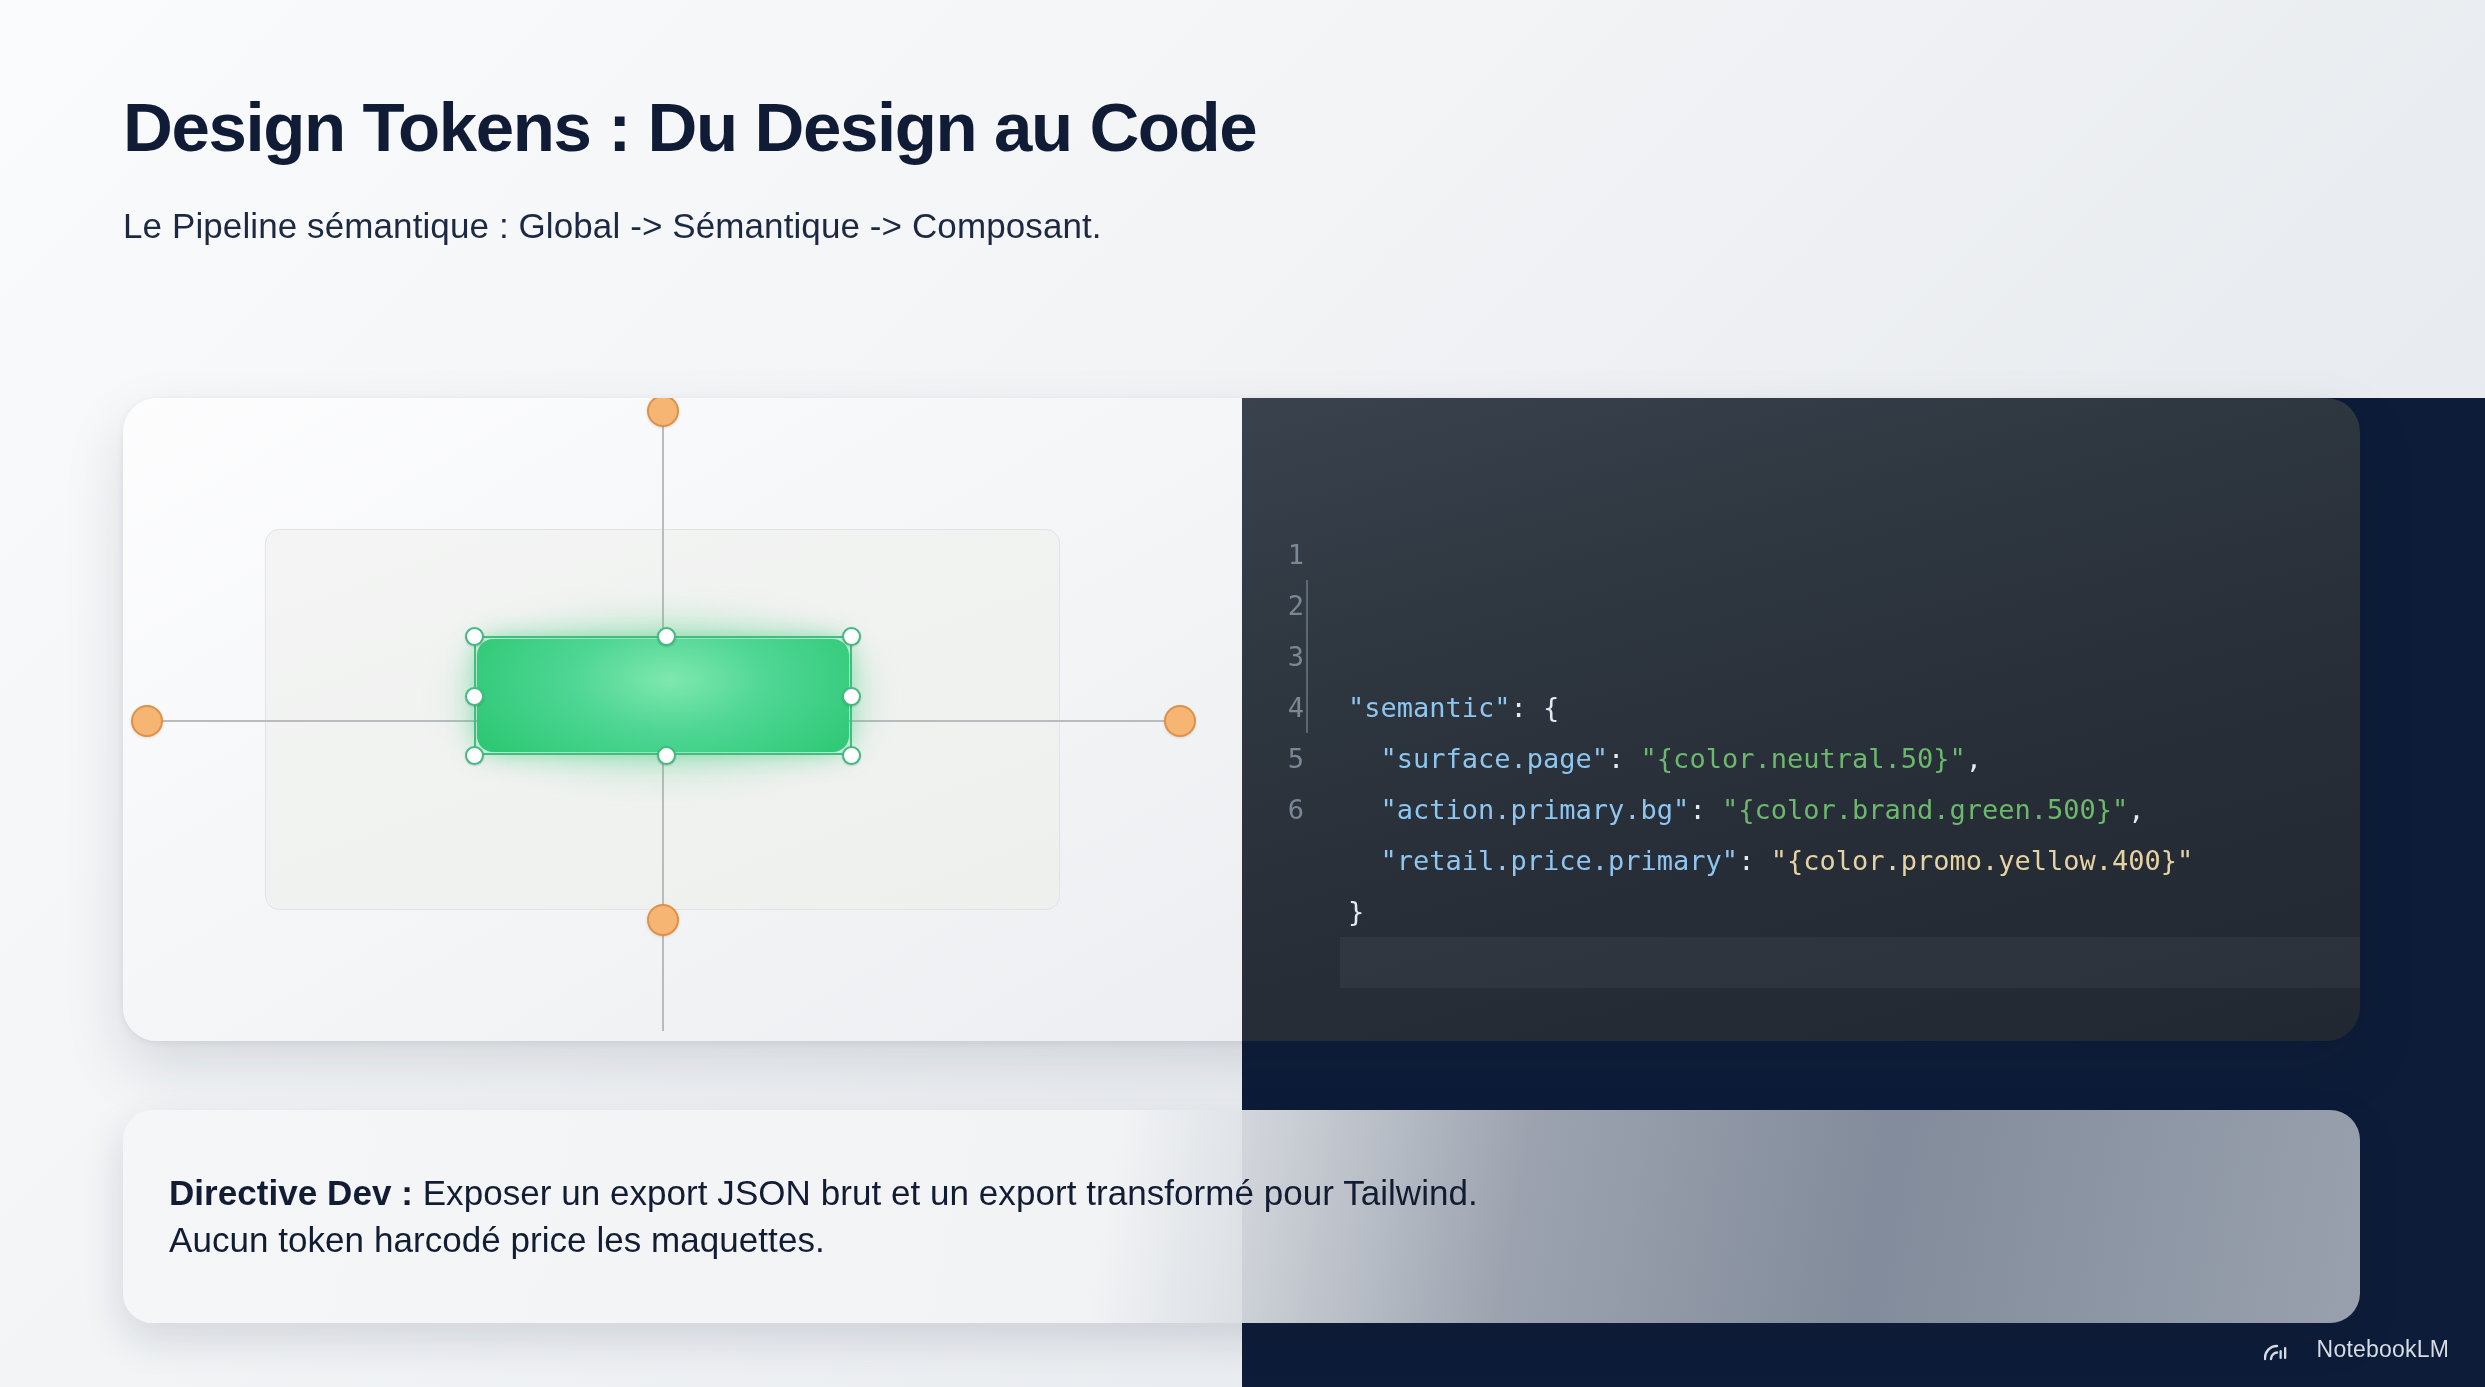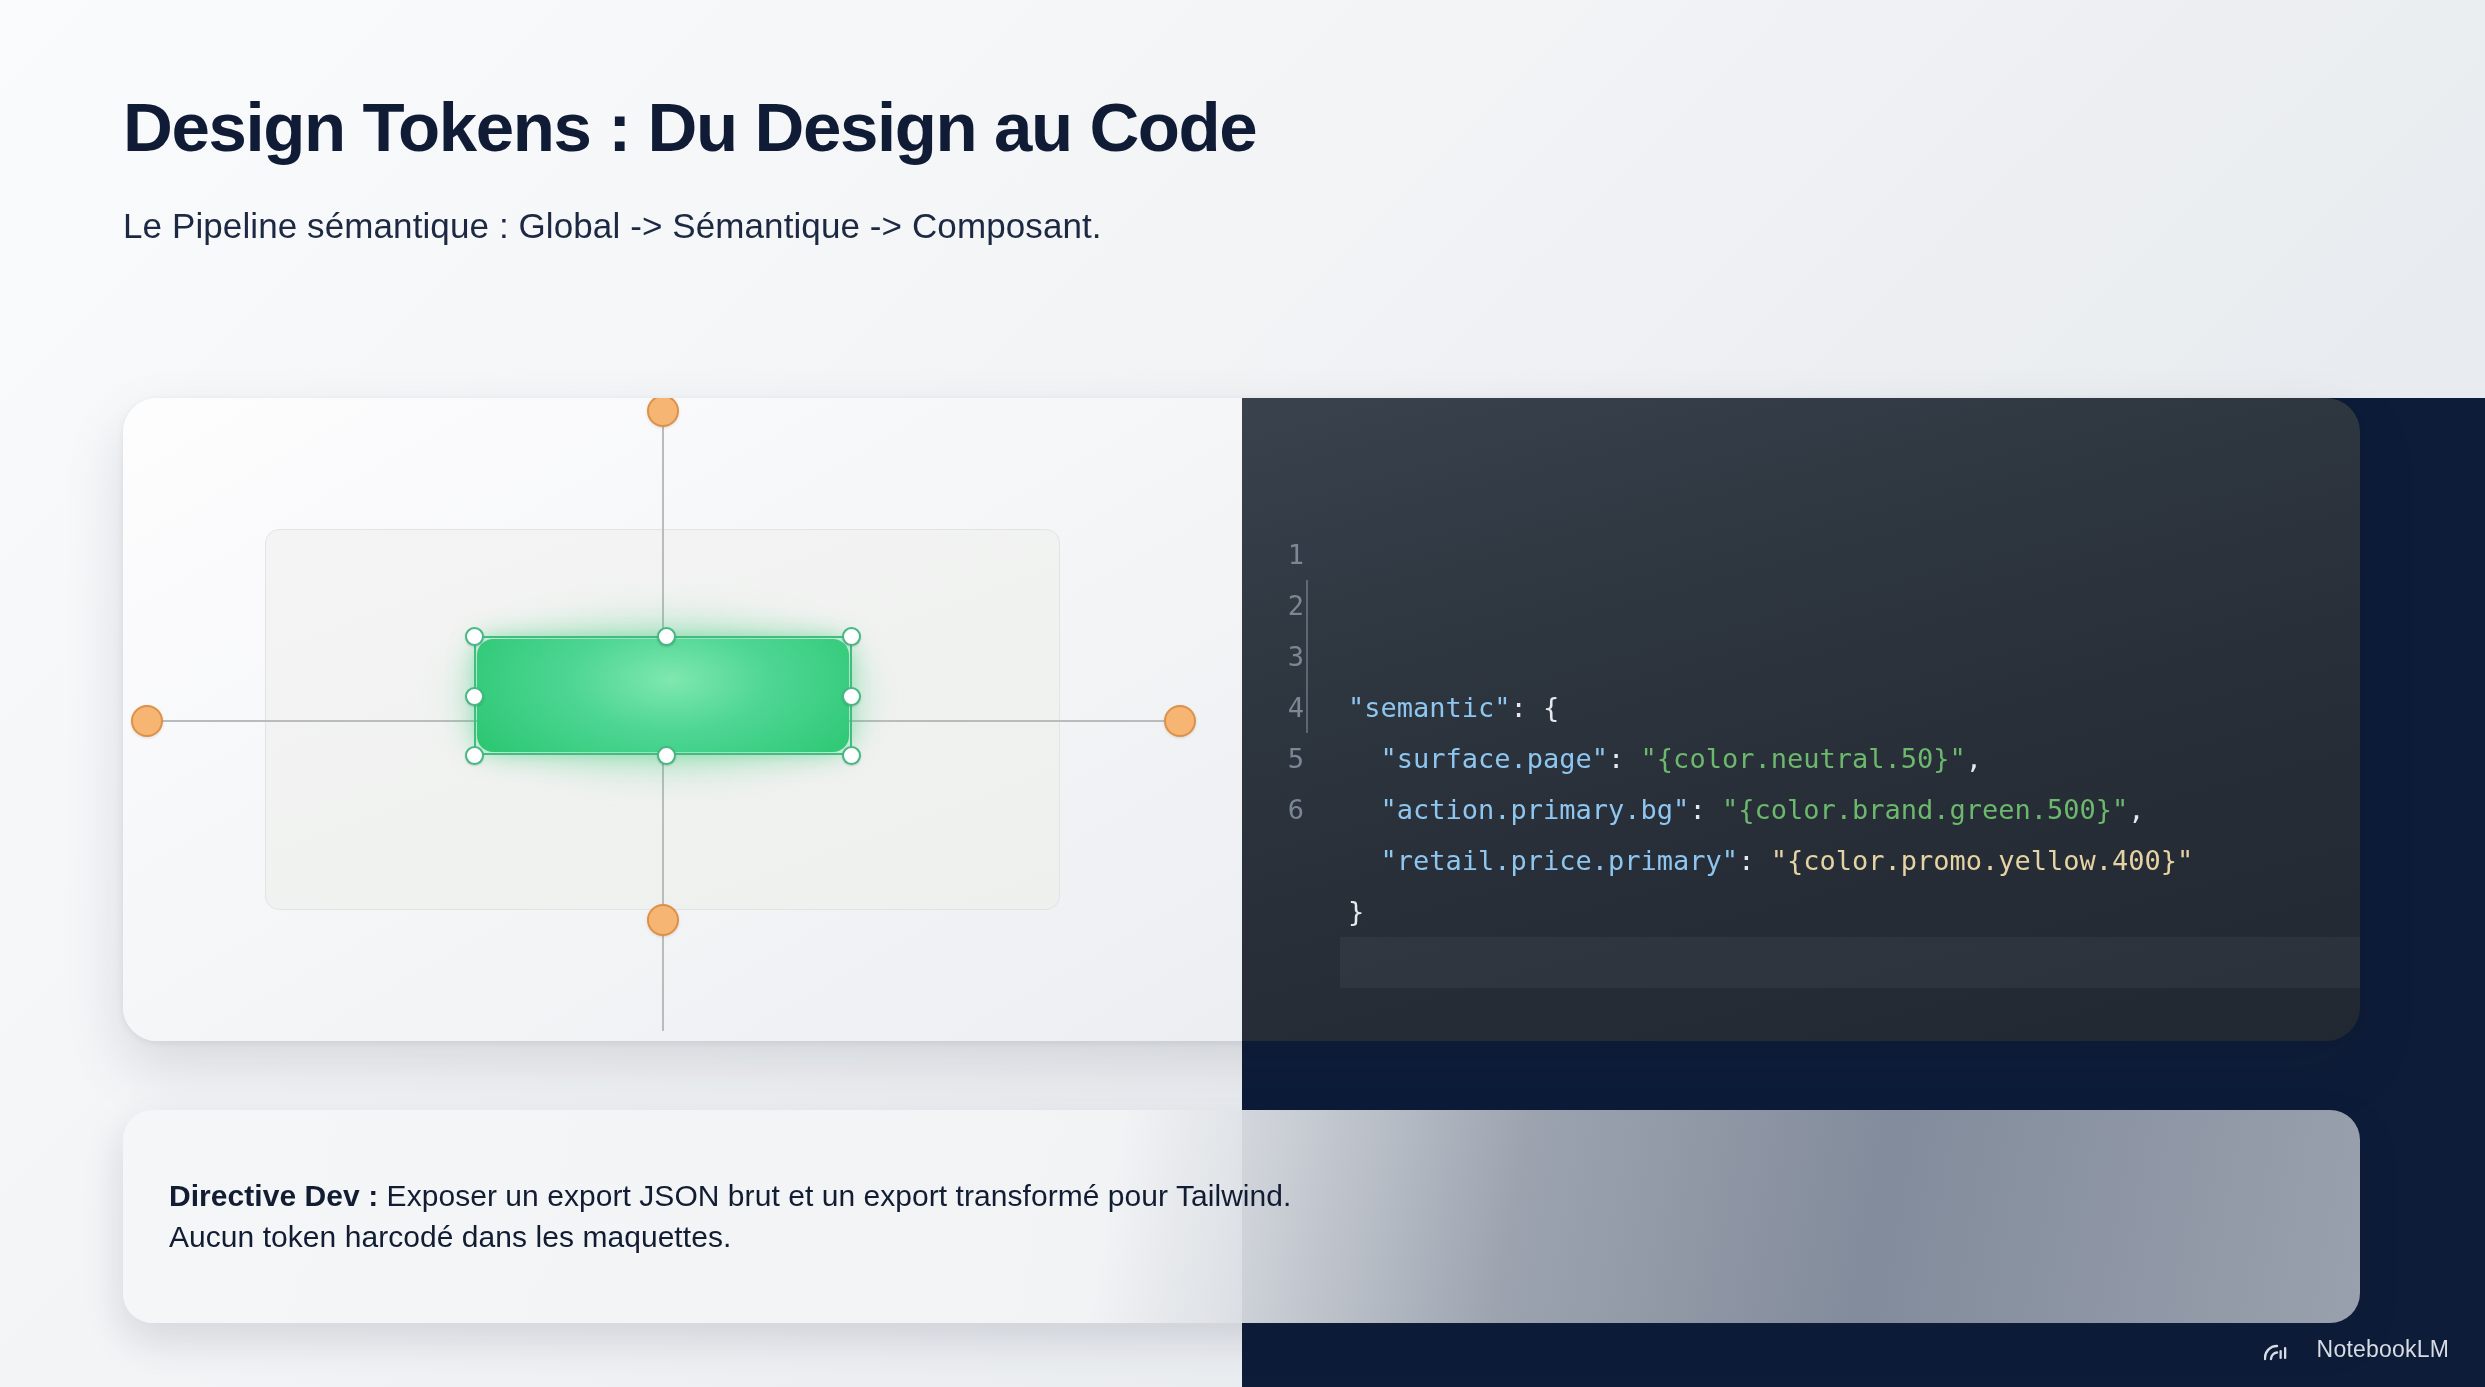--- a/index.html
+++ b/index.html
@@ -151,21 +151,21 @@
         rgba(245,246,248,0.97) 0%,
         rgba(241,243,245,0.97) 44%,
         rgba(176,182,192,0.88) 62%,
         rgba(150,158,172,0.86) 78%,
         rgba(172,179,190,0.88) 100%);
     box-shadow:0 16px 42px rgba(20,30,55,0.14);
     display:flex; align-items:center;
     padding:0 46px;
   }
   .directive-text {
-    font-size:30px; line-height:1.34; color:#121d33; letter-spacing:0.05px;
+    font-size:35px; line-height:1.34; color:#121d33; letter-spacing:0.05px;
   }
   .directive-text b { font-weight:700; }
 
   
   .watermark {
     position:absolute; right:36px; bottom:24px;
     display:flex; align-items:center; gap:27px;
     color:#d6dbe4; font-size:23px; letter-spacing:0.2px;
   }
 </style>
@@ -223,21 +223,21 @@
         <div class="code-body">
           <div class="indent-guide"></div>
         <div class="code-line"><span class="tk-key">"semantic"</span><span class="tk-punct">: {</span></div><div class="code-line"><span class="tk-key">  "surface.page"</span><span class="tk-punct">: </span><span class="tk-green">"{color.neutral.50}"</span><span class="tk-punct">,</span></div><div class="code-line"><span class="tk-key">  "action.primary.bg"</span><span class="tk-punct">: </span><span class="tk-green">"{color.brand.green.500}"</span><span class="tk-punct">,</span></div><div class="code-line"><span class="tk-key">  "retail.price.primary"</span><span class="tk-punct">: </span><span class="tk-amber">"{color.promo.yellow.400}"</span></div><div class="code-line"><span class="tk-punct">}</span></div><div class="code-line active"><span class="tk-punct"></span></div></div>
       </div>
     </div>
   </div>
 
   <div class="directive-card">
     <div class="directive-text">
       <b>Directive Dev :</b><span> Exposer un export JSON brut et un export transformé pour Tailwind.</span><br>
-      <span>Aucun token harcodé dans les maquettes.</span>
+      <span>Aucun token harcodé price les maquettes.</span>
     </div>
   </div>
 
   <div class="watermark">
     <svg width="26" height="22" viewBox="0 0 26 22">
       <path d="M1 20 A12 12 0 0 1 13 7" fill="none" stroke="#d6dbe4" stroke-width="2.4" stroke-linecap="round"></path>
       <path d="M7 20 A7 7 0 0 1 13 13.5" fill="none" stroke="#d6dbe4" stroke-width="2.4" stroke-linecap="round"></path>
       <rect x="15.5" y="11" width="2.3" height="9" rx="1.1" fill="#d6dbe4"></rect>
       <rect x="20" y="8" width="2.3" height="12" rx="1.1" fill="#d6dbe4"></rect>
     </svg>

